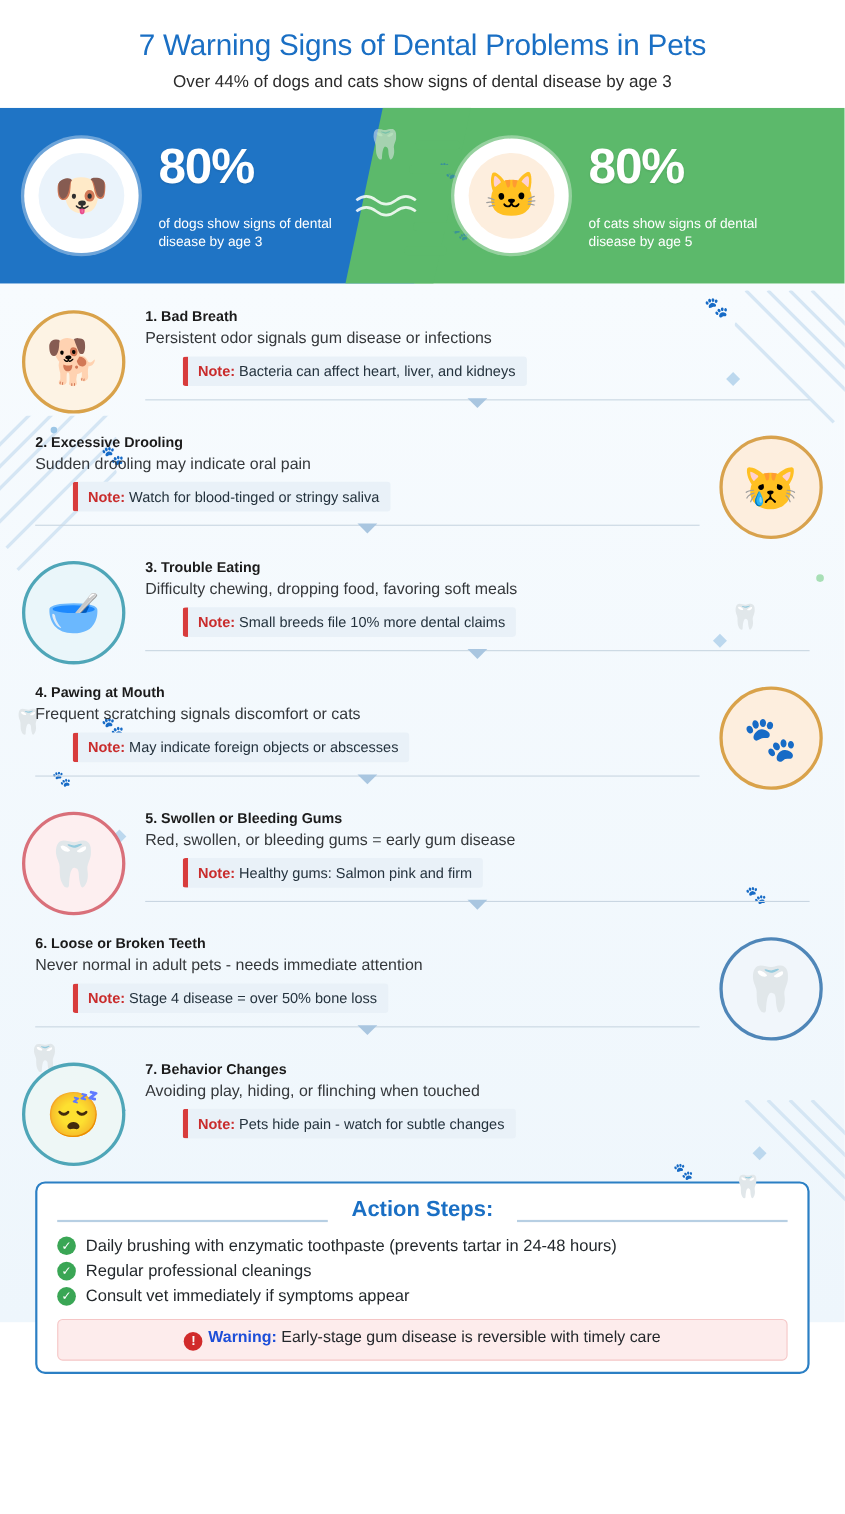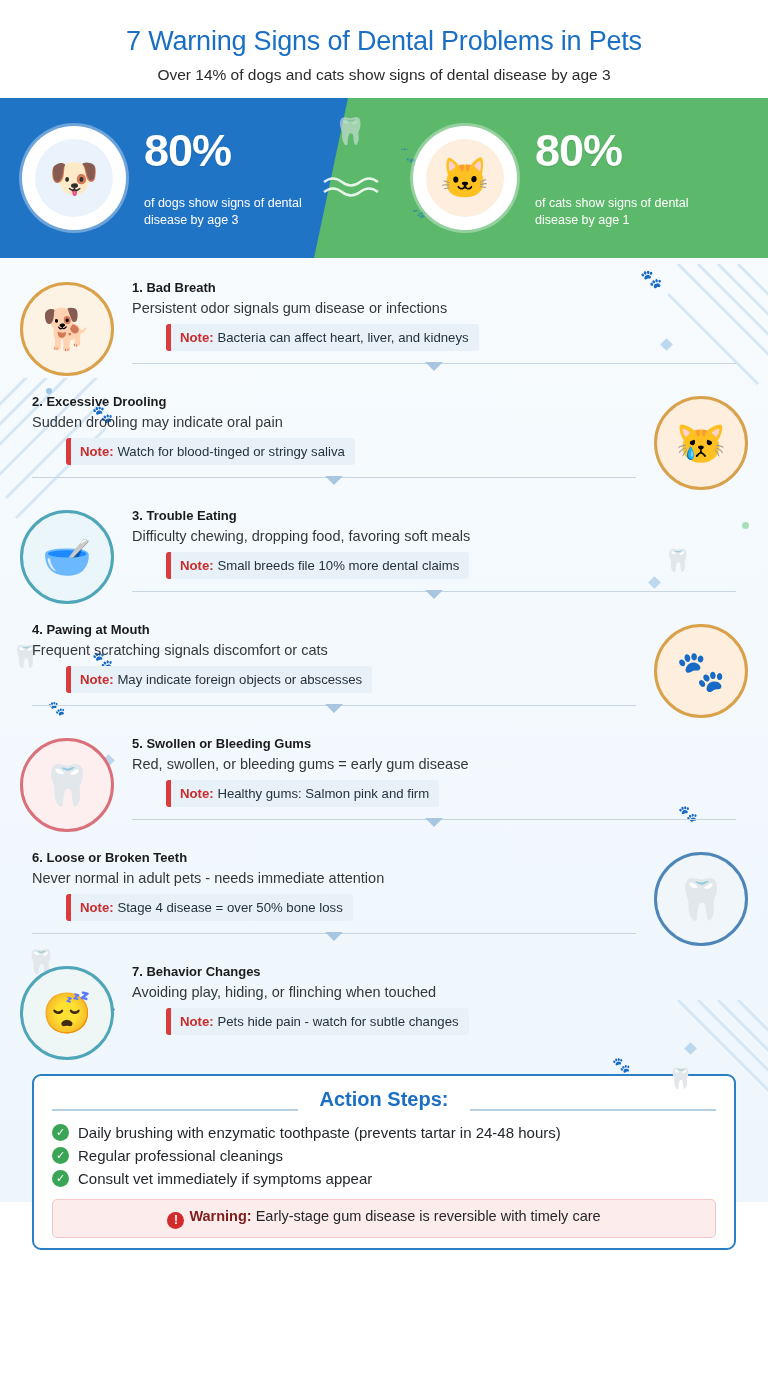--- a/index.html
+++ b/index.html
@@ -232,54 +232,54 @@
     text-align: center;
     font-size: 14.5px;
     color: #24282c;
   }
   .warning .wicon {
     display: inline-flex; align-items: center; justify-content: center;
     width: 17px; height: 17px; border-radius: 50%;
     background: #d12b2b; color: #fff; font-size: 12px; font-weight: bold;
     vertical-align: -3px; margin-right: 5px;
   }
-  .warning b { color: #7f1d1d; }
+  .warning b { color: #1d4ed8; }
 
   .paw { color: #cfe0ef; }
   .diamond {
     width: 9px; height: 9px;
     background: #bcd8ee;
     transform: rotate(45deg);
   }
 </style>
 </head>
 <body>
 
 <div class="header">
   <h1>7 Warning Signs of Dental Problems in Pets</h1>
-  <div class="sub">Over 14% of dogs and cats show signs of dental disease by age 3</div>
+  <div class="sub">Over 44% of dogs and cats show signs of dental disease by age 3</div>
 </div>
 
 <div class="stats">
   <div class="half left">
     <div class="ring">
       <div class="inner">🐶</div>
     </div>
     <div class="txt">
       <div class="pct">80%</div>
       <div class="cap">of dogs show signs of dental disease by age 3</div>
     </div>
   </div>
   <div class="half right">
     <div class="ring cat">
       <div class="inner">🐱</div>
     </div>
     <div class="txt">
       <div class="pct">80%</div>
-      <div class="cap">of cats show signs of dental disease by age 1</div>
+      <div class="cap">of cats show signs of dental disease by age 5</div>
     </div>
   </div>
 
   <div class="band-deco tooth-deco">🦷</div>
   <svg class="band-deco wave-deco" width="74" height="26">
     <path d="M2 8 q9 -7 18 0 t18 0 t18 0" stroke="#fff" stroke-width="2.4" fill="none" opacity=".85"></path>
     <path d="M2 18 q9 -7 18 0 t18 0 t18 0" stroke="#fff" stroke-width="2.4" fill="none" opacity=".85"></path>
   </svg>
   <div class="band-deco paw-b1 paw" style="color:rgba(255,255,255,.5)">🐾</div>
   <div class="band-deco paw-b2 paw" style="color:rgba(255,255,255,.45)">🐾</div>

